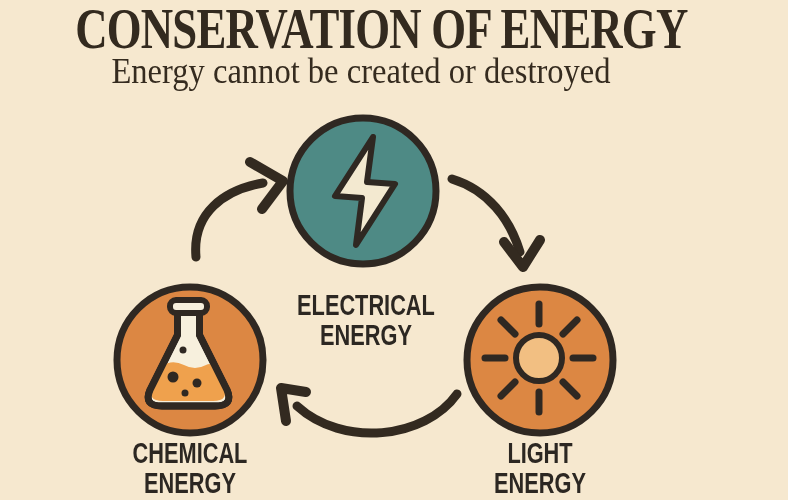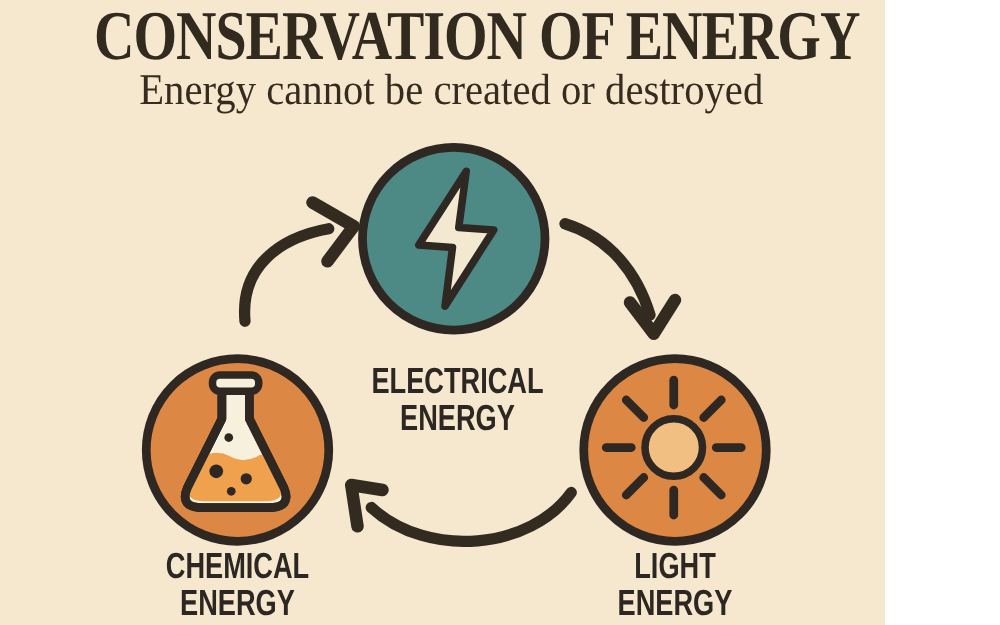--- a/index.html
+++ b/index.html
@@ -1,18 +1,18 @@
 <!DOCTYPE html>
 <html><head>
 <meta charset="utf-8">
 <style>
   html,body{margin:0;padding:0;}
   body{width:800px;height:500px;overflow:hidden;}
   .stage{
-    position:relative;width:708px;height:500px;
+    position:relative;width:788px;height:500px;
     background:#f6e8cf;
     font-family:"Liberation Sans",sans-serif;
     color:#2e2822;
   }
   .title{
     position:absolute;top:0px;left:0;width:752px;
     text-align:center;
     font-family:"Liberation Serif","DejaVu Serif",serif;
     font-weight:bold;font-size:56px;line-height:58px;
     color:#332a1f;letter-spacing:-1px;

